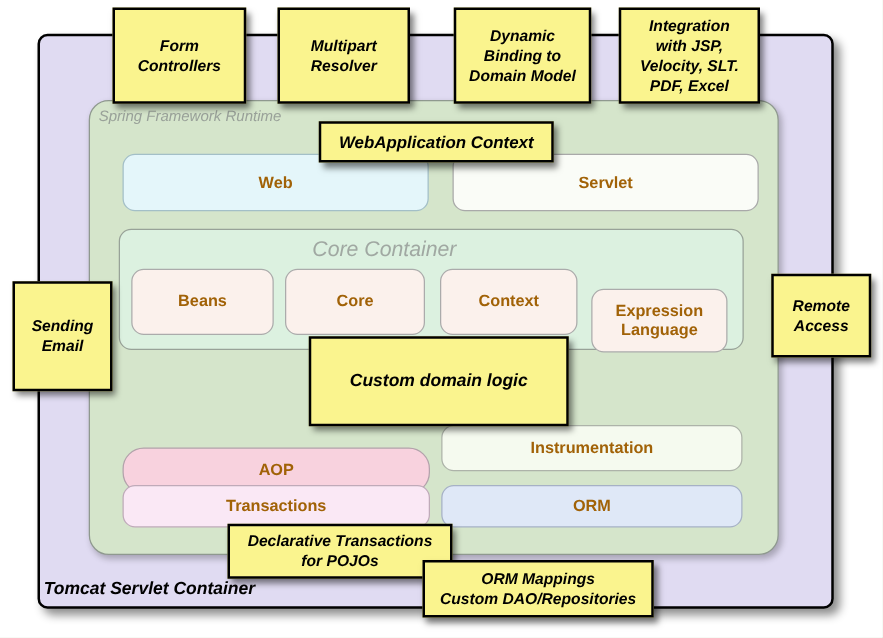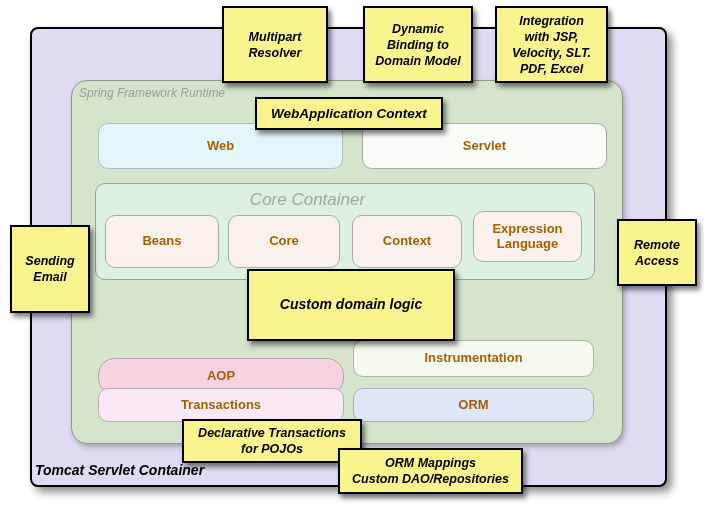--- a/index.html
+++ b/index.html
@@ -26,21 +26,21 @@
   .module{
     position:absolute;display:flex;align-items:center;justify-content:center;
     border-radius:10px;border:1.5px solid #a9a9a9;
     color:#a16207;font-weight:bold;font-size:13px;text-align:center;line-height:1.15;
   }
   .box-web{left:98px;top:123px;width:243px;height:44px;background:#e4f6fa;border-color:#a3bfc7;}
   .box-servlet{left:362px;top:123px;width:243px;height:44px;background:#fafcf7;border-color:#a9a9a9;}
   .box-beans{left:105px;top:215px;width:112px;height:51px;background:#fbf1ec;border-color:#ababab;}
   .box-core{left:228px;top:215px;width:110px;height:51px;background:#fbf1ec;border-color:#ababab;}
   .box-context{left:352px;top:215px;width:108px;height:51px;background:#fbf1ec;border-color:#ababab;}
-  .box-expression{left:473px;top:211px;width:109px;height:51px;background:#fbf1ec;border-color:#ababab;padding:0 8px;box-sizing:border-box;}
+  .box-expression{left:473px;top:231px;width:109px;height:51px;background:#fbf1ec;border-color:#ababab;padding:0 8px;box-sizing:border-box;}
   .box-aop{left:98px;top:358px;width:244px;height:35px;background:#f8d2de;border-color:#b3a2ab;border-radius:17px;}
   .box-instrumentation{left:353px;top:340px;width:239px;height:35px;background:#f5faef;border-color:#adb3a9;}
   .box-transactions{left:98px;top:388px;width:244px;height:32px;background:#fae8f5;border-color:#bfaab9;}
   .box-orm{left:353px;top:388px;width:239px;height:32px;background:#dfe8f7;border-color:#a6b1c6;}
   
   .runtime-label{
     position:absolute;left:79px;top:86px;font-style:italic;font-size:12px;color:#99a199;
   }
   .core-container-title{
     position:absolute;left:95px;top:190px;width:425px;text-align:center;
@@ -88,20 +88,22 @@
   <div class="module box-beans">Beans</div>
   <div class="module box-core">Core</div>
   <div class="module box-context">Context</div>
   <div class="module box-expression">Expression Language</div>
 
   <div class="module box-aop">AOP</div>
   <div class="module box-instrumentation">Instrumentation</div>
   <div class="module box-transactions">Transactions</div>
   <div class="module box-orm">ORM</div>
 
+  <div class="note n-form">Form
+Controllers</div>
   <div class="note n-multipart">Multipart
 Resolver</div>
   <div class="note n-dynamic">Dynamic
 Binding to
 Domain Model</div>
   <div class="note n-integration">Integration
 with JSP,
 Velocity, SLT.
 PDF, Excel</div>
   <div class="note n-webapp">WebApplication Context</div>

